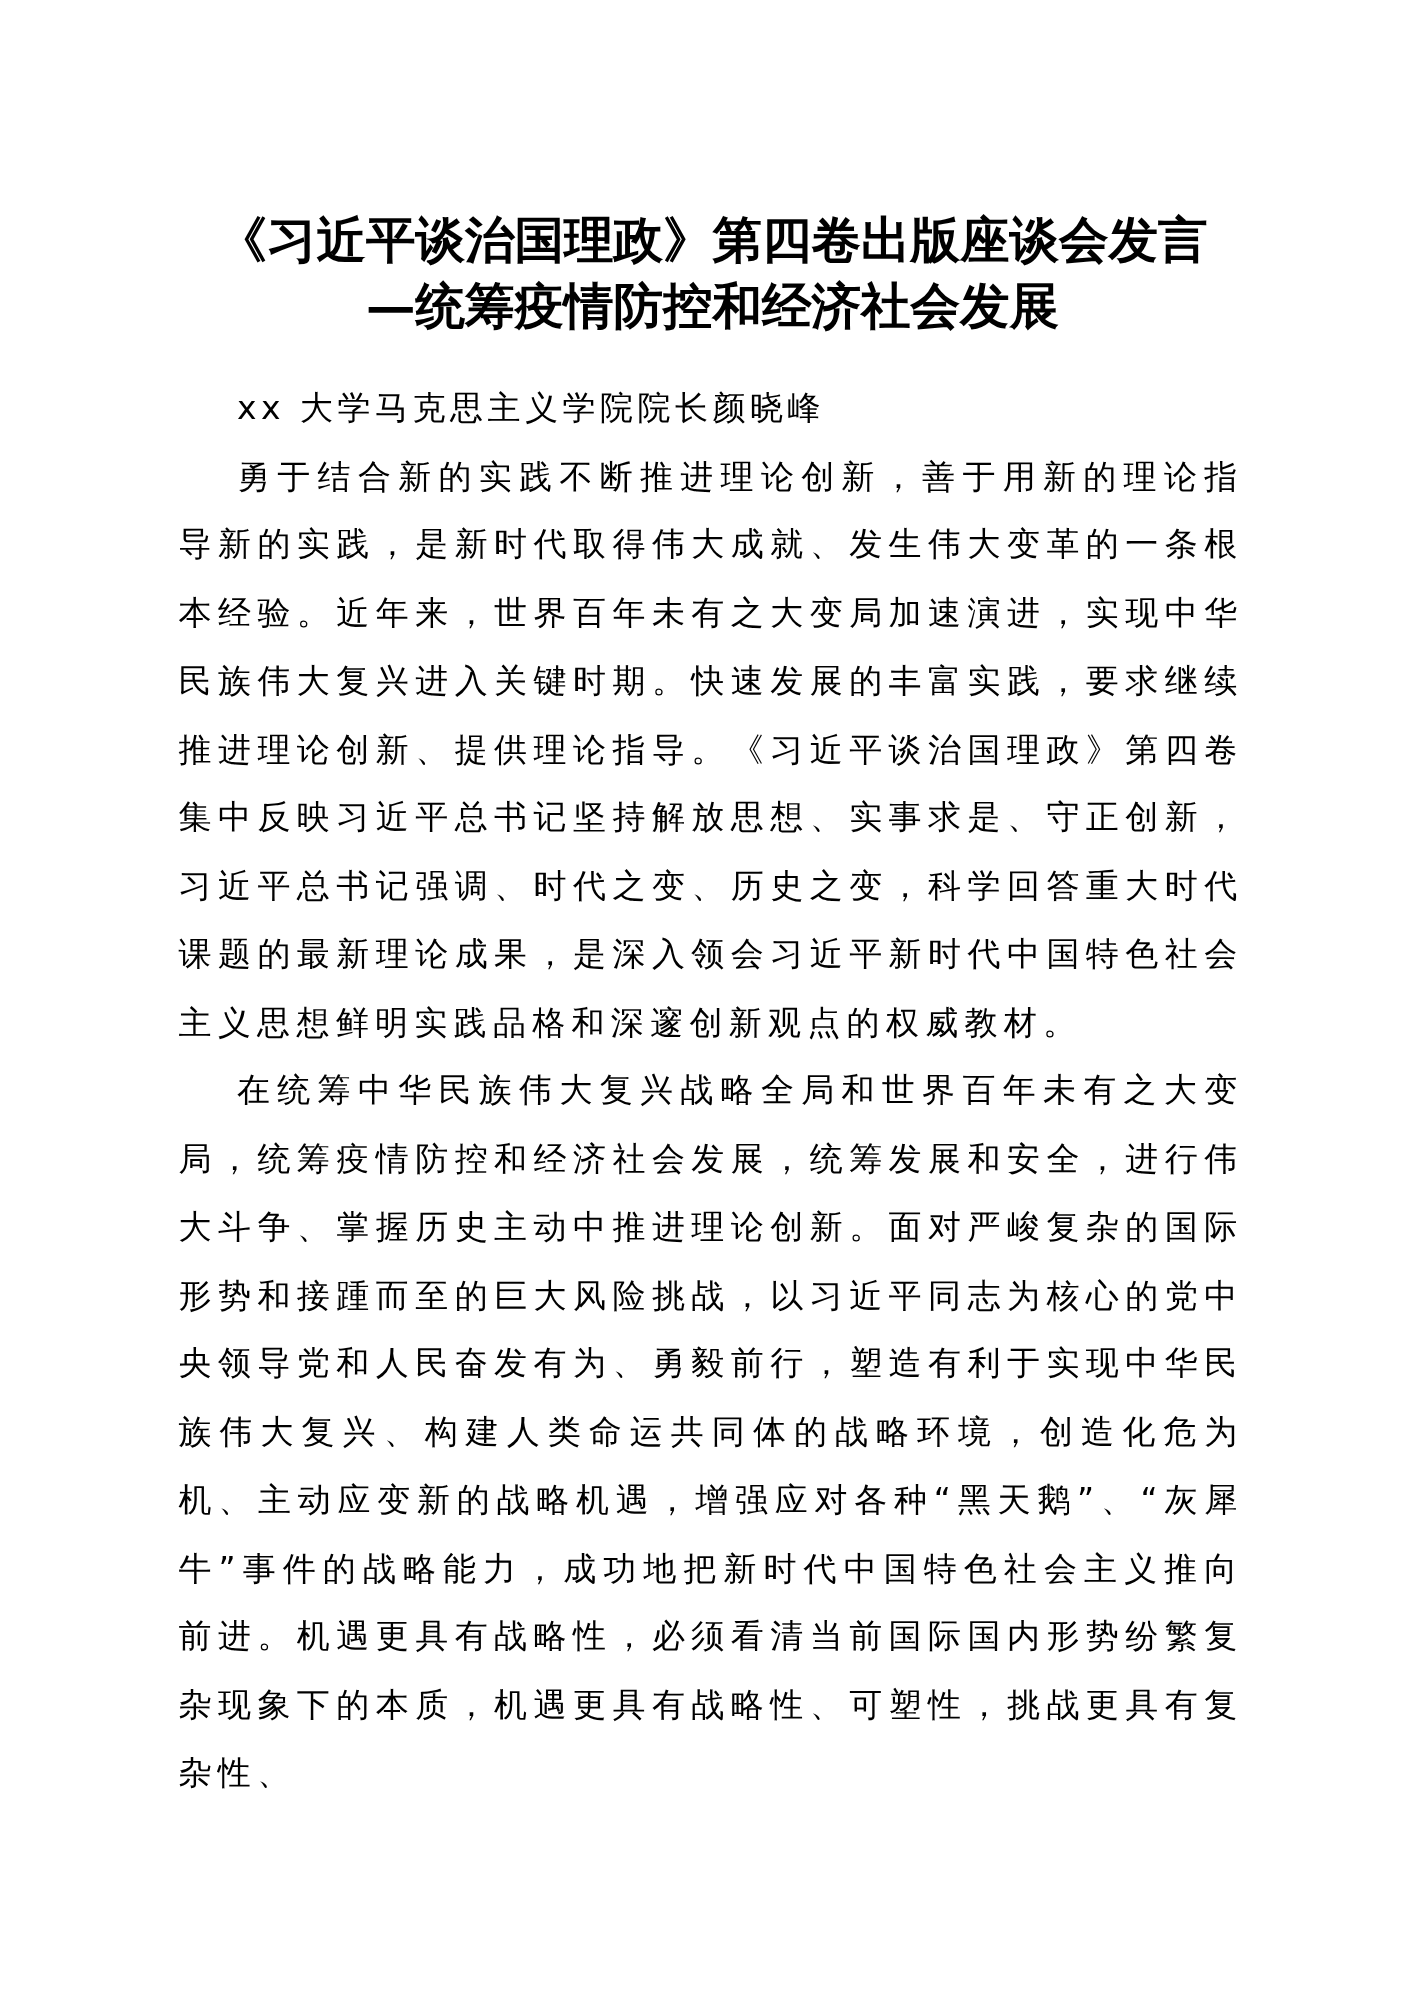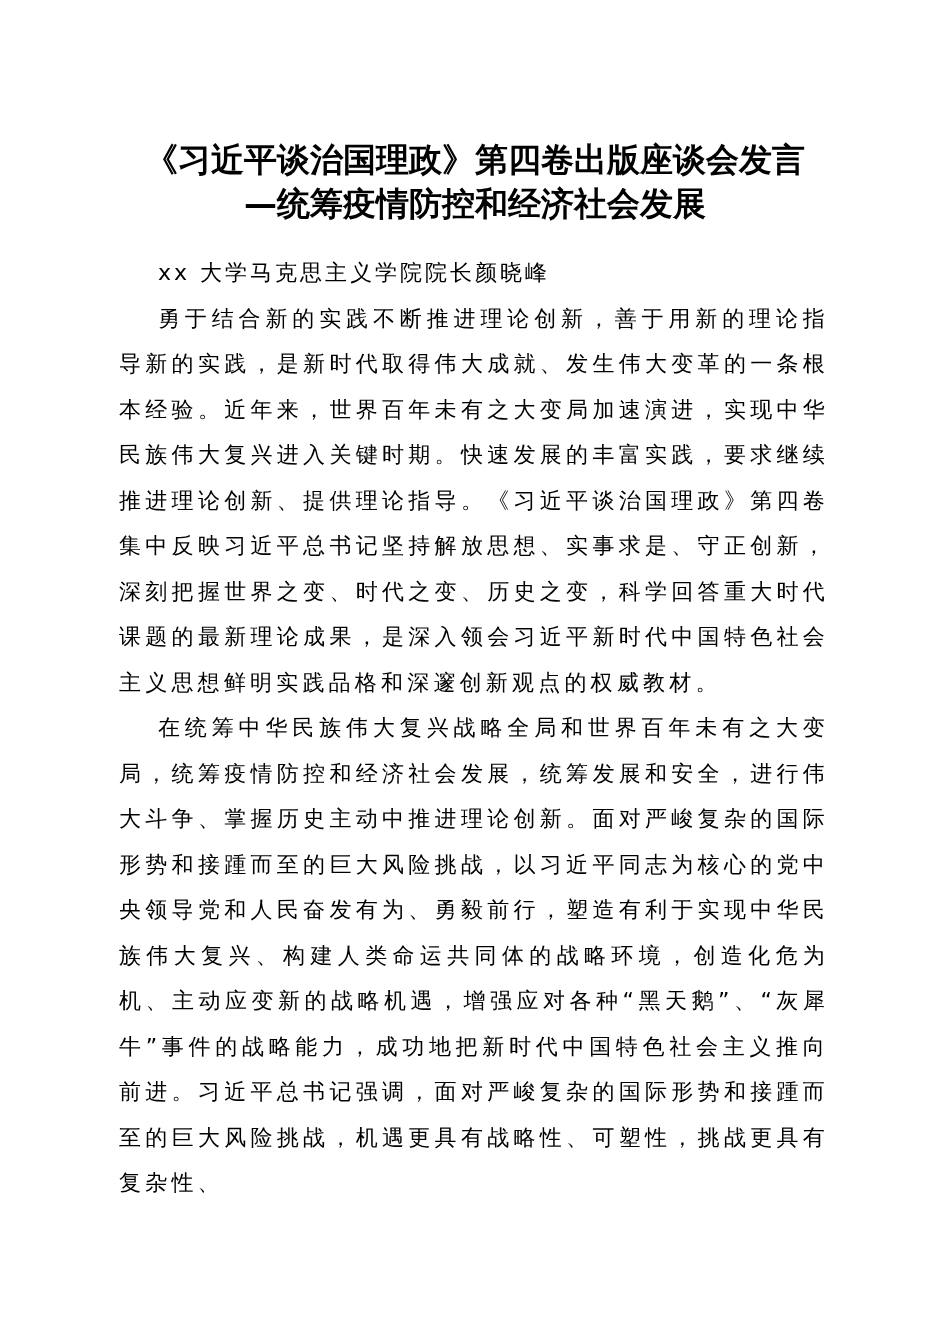--- a/index.html
+++ b/index.html
@@ -68,16 +68,16 @@
 <body>
 
 <div class="page">
   <h1 class="title">
     <span class="title-line">《习近平谈治国理政》第四卷出版座谈会发言</span>
     <span class="title-line">—统筹疫情防控和经济社会发展</span>
   </h1>
 
   <div class="body">
     <p class="author">xx 大学马克思主义学院院长颜晓峰</p>
-    <p class="para">勇于结合新的实践不断推进理论创新，善于用新的理论指导新的实践，是新时代取得伟大成就、发生伟大变革的一条根本经验。近年来，世界百年未有之大变局加速演进，实现中华民族伟大复兴进入关键时期。快速发展的丰富实践，要求继续推进理论创新、提供理论指导。《习近平谈治国理政》第四卷集中反映习近平总书记坚持解放思想、实事求是、守正创新，深刻把握世界之变、时代之变、历史之变，科学回答重大时代课题的最新理论成果，是深入领会习近平新时代中国特色社会主义思想鲜明实践品格和深邃创新观点的权威教材。</p>
-    <p class="para">在统筹中华民族伟大复兴战略全局和世界百年未有之大变局，统筹疫情防控和经济社会发展，统筹发展和安全，进行伟大斗争、掌握历史主动中推进理论创新。面对严峻复杂的国际形势和接踵而至的巨大风险挑战，以习近平同志为核心的党中央领导党和人民奋发有为、勇毅前行，塑造有利于实现中华民族伟大复兴、构建人类命运共同体的战略环境，创造化危为机、主动应变新的战略机遇，增强应对各种“黑天鹅”、“灰犀牛”事件的战略能力，成功地把新时代中国特色社会主义推向前进。习近平总书记强调，面对严峻复杂的国际形势和接踵而至的巨大风险挑战，机遇更具有战略性、可塑性，挑战更具有复杂性、</p>
+    <p class="para">勇于结合新的实践不断推进理论创新，善于用新的理论指导新的实践，是新时代取得伟大成就、发生伟大变革的一条根本经验。近年来，世界百年未有之大变局加速演进，实现中华民族伟大复兴进入关键时期。快速发展的丰富实践，要求继续推进理论创新、提供理论指导。《习近平谈治国理政》第四卷集中反映习近平总书记坚持解放思想、实事求是、守正创新，习近平总书记强调、时代之变、历史之变，科学回答重大时代课题的最新理论成果，是深入领会习近平新时代中国特色社会主义思想鲜明实践品格和深邃创新观点的权威教材。</p>
+    <p class="para">在统筹中华民族伟大复兴战略全局和世界百年未有之大变局，统筹疫情防控和经济社会发展，统筹发展和安全，进行伟大斗争、掌握历史主动中推进理论创新。面对严峻复杂的国际形势和接踵而至的巨大风险挑战，以习近平同志为核心的党中央领导党和人民奋发有为、勇毅前行，塑造有利于实现中华民族伟大复兴、构建人类命运共同体的战略环境，创造化危为机、主动应变新的战略机遇，增强应对各种“黑天鹅”、“灰犀牛”事件的战略能力，成功地把新时代中国特色社会主义推向前进。机遇更具有战略性，必须看清当前国际国内形势纷繁复杂现象下的本质，机遇更具有战略性、可塑性，挑战更具有复杂性、</p>
   </div>
 </div>
 
 </body></html>

